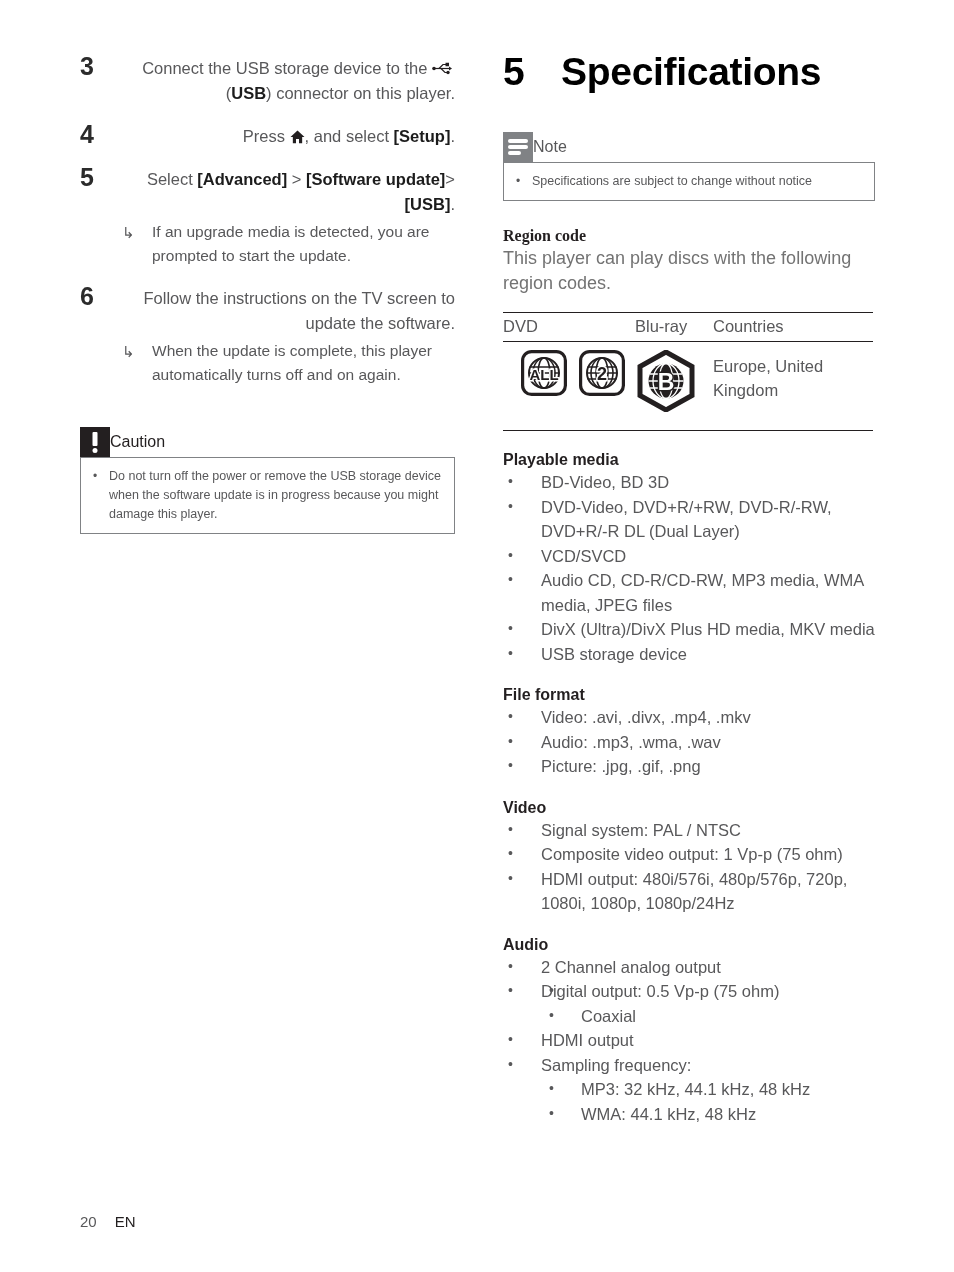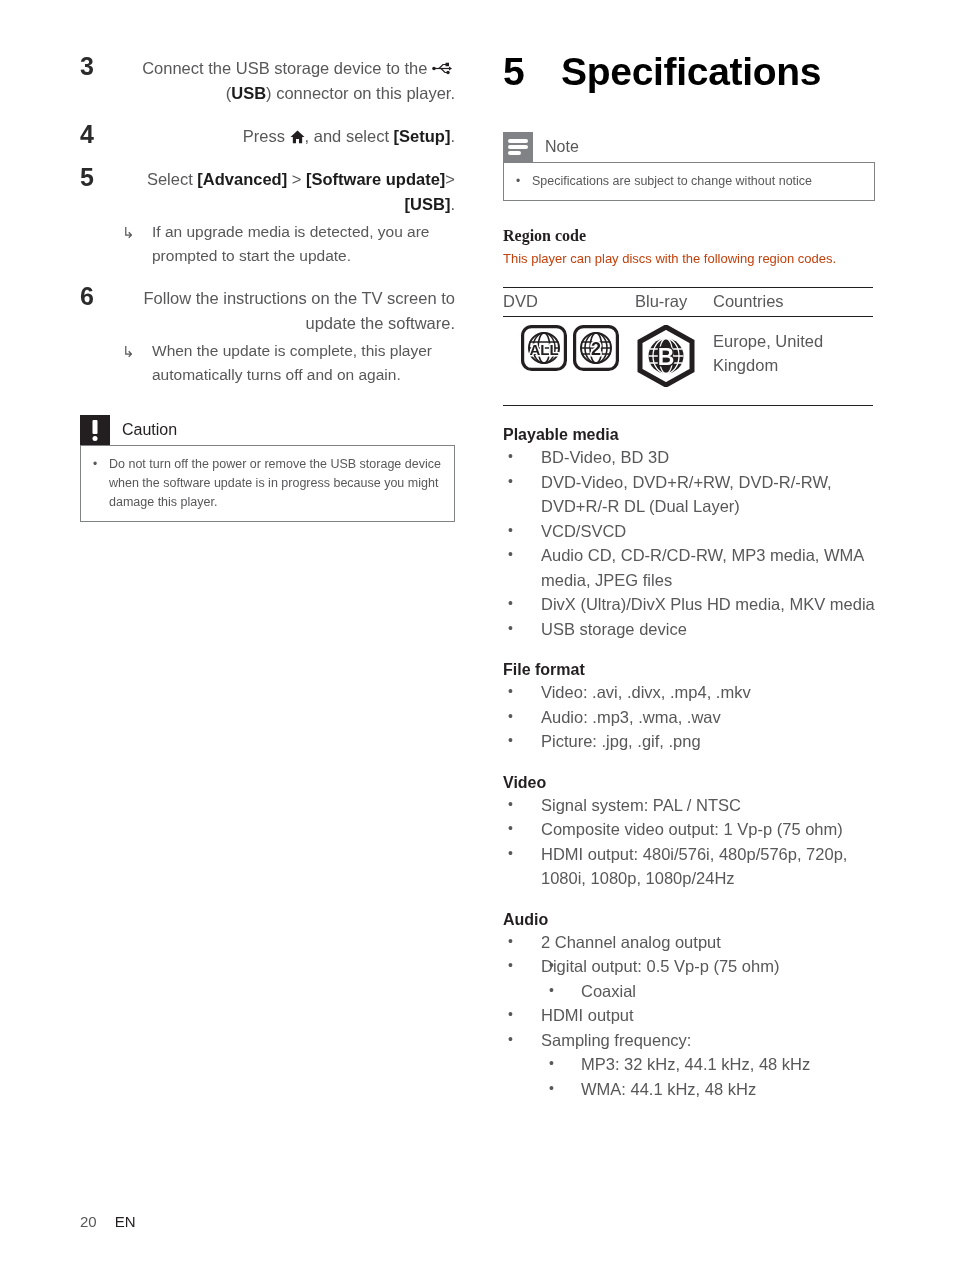--- a/index.html
+++ b/index.html
@@ -101,21 +101,20 @@
     width: 30px;
     height: 30px;
     flex: 0 0 30px;
     position: relative;
   }
   .callout-badge.caution { background: #231f20; }
   .callout-badge.note { background: #808285; }
   .callout-title-wrap {
     display: flex;
     align-items: center;
-    padding-left: 12px;
   }
   .callout-title {
     font-size: 16px;
     color: #58585a;
   }
   .callout-title.caution-title { color: #231f20; }
   .callout-box {
     border: 1px solid #808285;
     padding: 9px 12px 9px 10px;
     margin-top: 0;
@@ -187,23 +186,23 @@
   }
 
   .sec-head {
     font-size: 16px;
     font-weight: bold;
     color: #231f20;
     margin-top: 20px;
     margin-bottom: 1px;
   }
   .sec-para {
-    font-size: 13px;
+    font-size: 18px;
     line-height: 25px;
-    color: #c2410c;
+    color: #737373;
   }
 
   ul.speclist {
     list-style: none;
     margin: 0;
     padding: 0;
   }
   ul.speclist > li {
     position: relative;
     padding-left: 38px;
@@ -256,21 +255,21 @@
   .rt-body {
     display: flex;
     align-items: flex-start;
     padding: 8px 0 14px 0;
   }
   .rt-body .rt-c3 {
     font-size: 16.5px;
     line-height: 24px;
     padding-top: 4px;
   }
-  .dvd-icons { display: flex; gap: 6px; padding-left: 18px; }
+  .dvd-icons { display: flex; gap: 12px; padding-left: 18px; }
 
   
   .footer {
     position: absolute;
     left: 80px;
     bottom: 42px;
     display: flex;
     align-items: baseline;
     gap: 18px;
   }
@@ -328,21 +327,21 @@
 
     <div class="step gap-step">
       <div class="step-num">6</div>
       <div class="step-body">Follow the instructions on the TV screen to update the software.</div>
       <div class="subnote">
         <span class="arrow">↳</span>
         <span>When the update is complete, this player automatically turns off and on again.</span>
       </div>
     </div>
 
-    <div class="callout" style="margin-top:28px;">
+    <div class="callout" style="margin-top:40px;">
       <div class="callout-head">
         <div class="callout-badge caution">
           <span class="bang"></span>
           <span class="bang-dot"></span>
         </div>
         <div class="callout-title-wrap">
           <span class="callout-title caution-title">Caution</span>
         </div>
       </div>
       <div class="callout-box">

